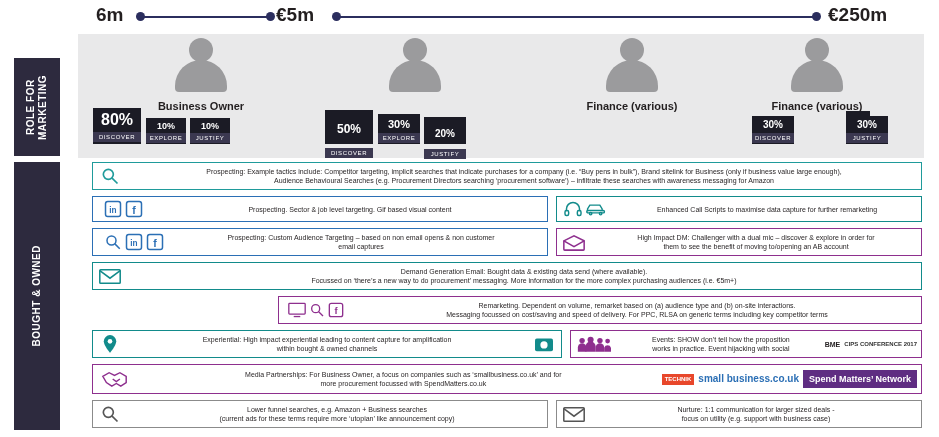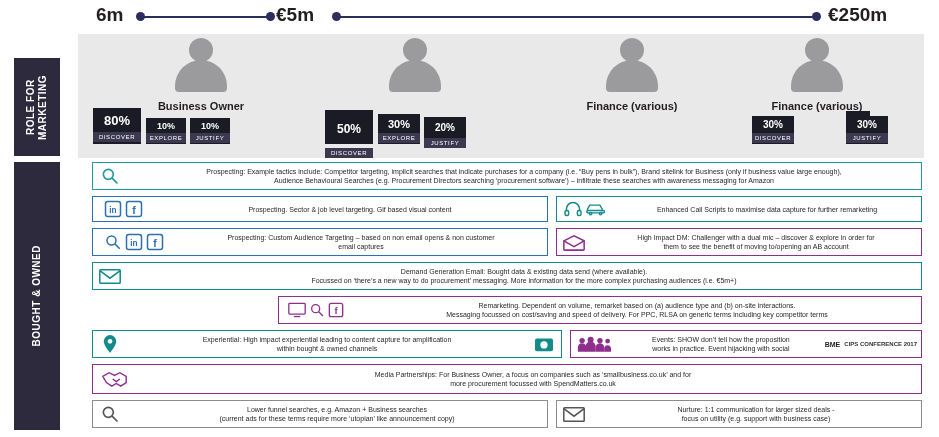--- a/index.html
+++ b/index.html
@@ -126,21 +126,21 @@
   <div class="persona p4">
     <div class="avatar">
         <div class="head"></div>
         <div class="body"></div>
       </div>
     <div class="name">Finance (various)</div>
   </div>
 
   <div class="stage" style="left:93px;top:108px;width:48px;height:36px;">
     <div class="pctwrap" style="height:24px;">
-        <span class="pct" style="font-size:13px;">80%</span>
+        <span class="pct" style="font-size:16px;">80%</span>
       </div>
     <span class="st">DISCOVER</span>
   </div>
   <div class="stage" style="left:146px;top:118px;width:40px;height:26px;">
     <div class="pctwrap" style="height:15px;">
         <span class="pct" style="font-size:9px;">10%</span>
       </div>
     <span class="st">EXPLORE</span>
   </div>
   <div class="stage" style="left:190px;top:118px;width:40px;height:26px;">
@@ -156,21 +156,21 @@
       </div>
     <span class="st">DISCOVER</span>
   </div>
   <div class="stage" style="left:378px;top:114px;width:42px;height:30px;">
     <div class="pctwrap" style="height:19px;">
         <span class="pct" style="font-size:11px;">30%</span>
       </div>
     <span class="st">EXPLORE</span>
   </div>
   <div class="stage" style="left:424px;top:117px;width:42px;height:27px;">
-    <div class="pctwrap" style="height:21px;">
+    <div class="pctwrap" style="height:32px;">
         <span class="pct" style="font-size:10px;">20%</span>
       </div>
     <span class="st">JUSTIFY</span>
   </div>
 
   <div class="stage" style="left:752px;top:116px;width:42px;height:28px;">
     <div class="pctwrap" style="height:17px;">
         <span class="pct" style="font-size:10px;">30%</span>
       </div>
     <span class="st">DISCOVER</span>
@@ -372,20 +372,25 @@
       <div class="iconbox" style="width:52px;min-width:52px;">
         <svg width="36" height="20" viewBox="0 0 40 22" fill="none" stroke="#8e2f8e" stroke-width="1.6">
           <path d="M2 8l7-4 6 3 6-3 7 4v7l-6 4-5-3-5 3-6-4z"></path>
             <path d="M13 11l4 3 4-3"></path>
         </svg>
       </div>
       <div class="txt">
         <div>Media Partnerships: For Business Owner, a focus on companies such as ‘smallbusiness.co.uk’ and for</div>
         <div>more procurement focussed with SpendMatters.co.uk</div>
       </div>
+      <div class="logos">
+        <span class="tech-logo">TECHNIK</span>
+        <span class="sb-logo">small business.co.uk</span>
+        <span class="spend-logo">Spend Matters’ Network</span>
+      </div>
     </div>
 
     <div class="card b-grey" style="left:14px;top:238px;width:456px;height:28px;">
       <div class="iconbox">
         <svg width="20" height="20" viewBox="0 0 24 24" fill="none" stroke="#555" stroke-width="2">
             <circle cx="10" cy="10" r="6"></circle>
             <line x1="14.5" y1="14.5" x2="21" y2="21"></line>
           </svg>
       </div>
       <div class="txt">

